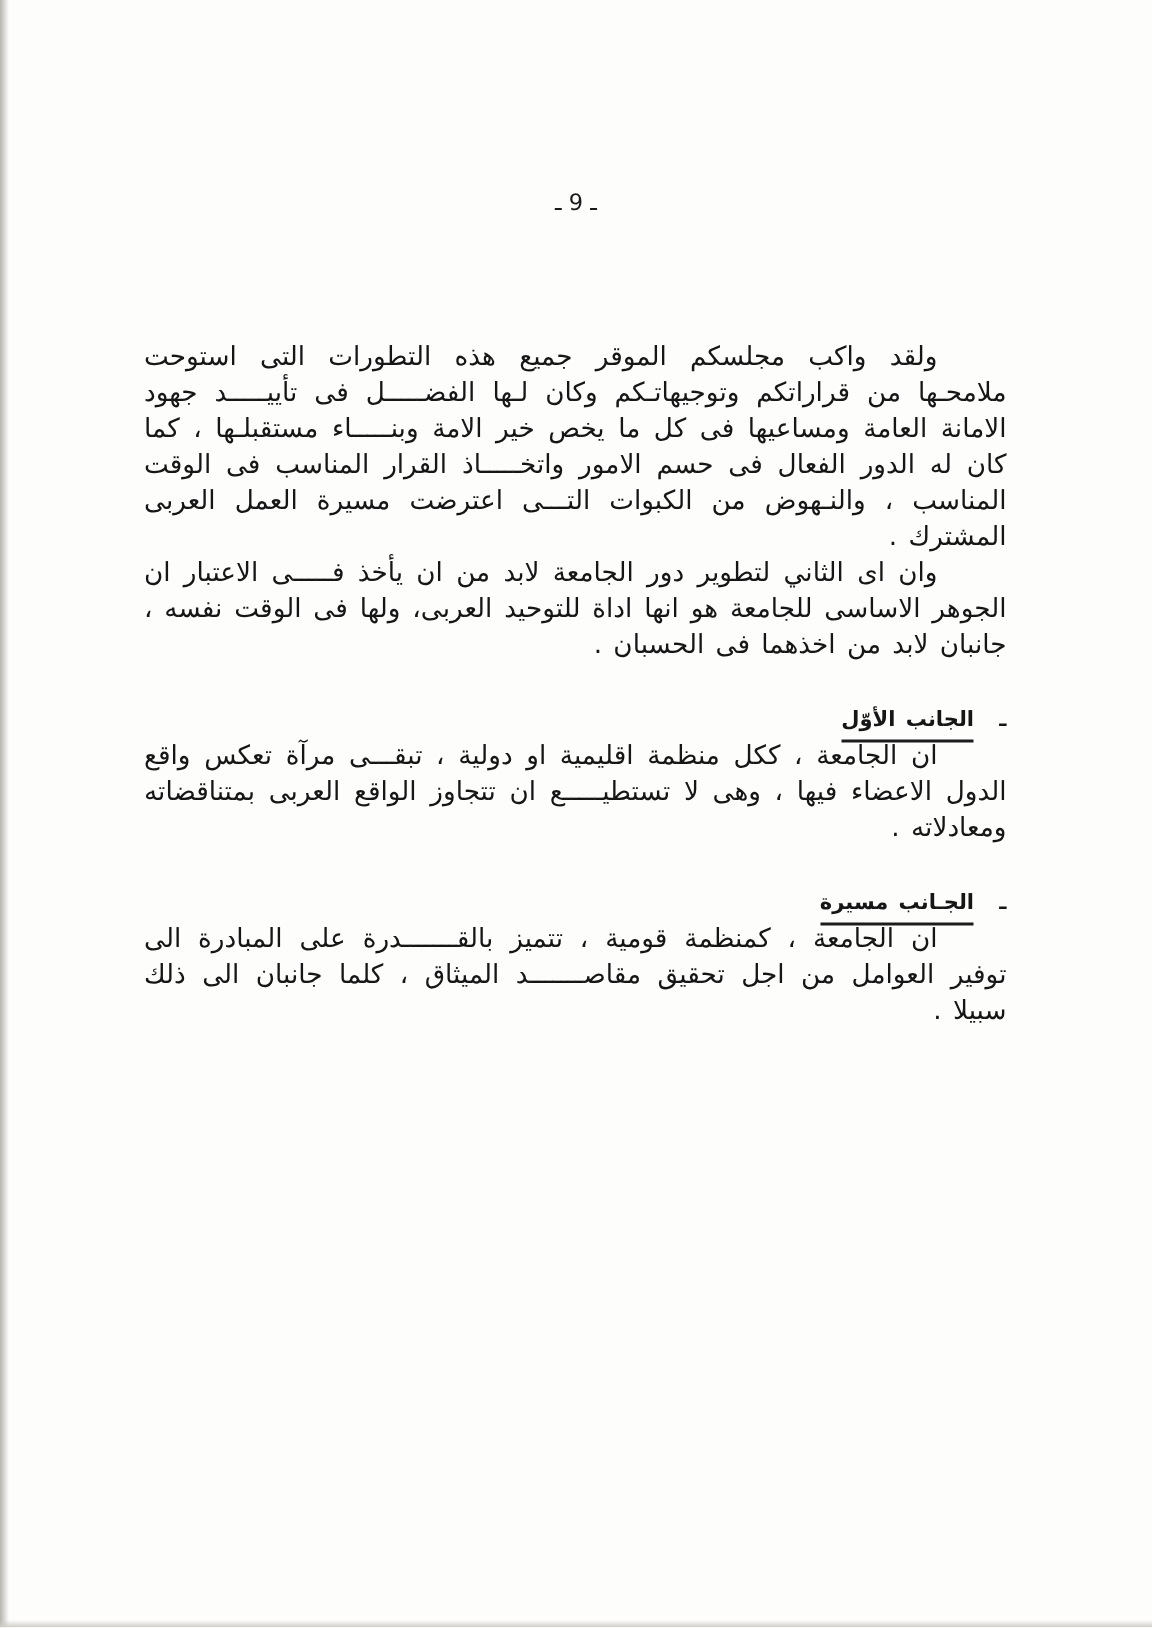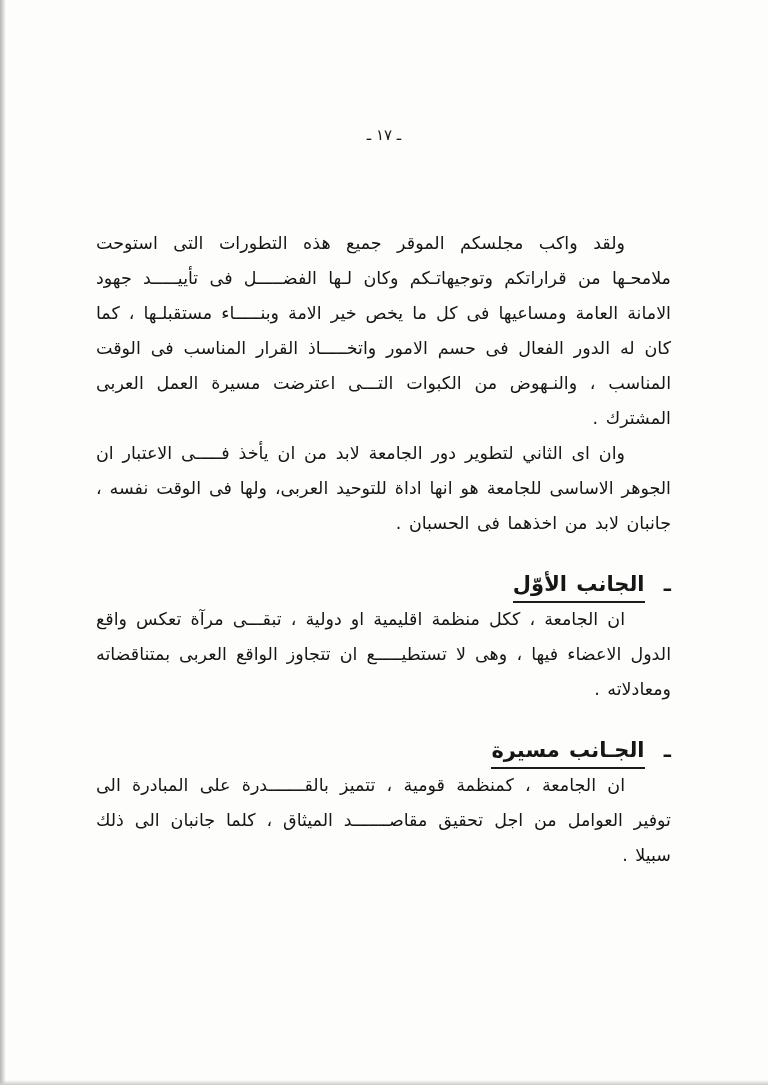--- a/index.html
+++ b/index.html
@@ -43,55 +43,55 @@
   }
   .content {
     position: absolute;
     top: 226px;
     right: 97px;
     left: 96px;
     direction: rtl;
     text-align: justify;
     font-size: 17.5px;
     font-weight: 500;
-    line-height: 35px;
+    line-height: 24px;
     word-spacing: 2px;
   }
   .content p {
     margin: 0;
   }
   .para {
     text-indent: 46px;
   }
   .p2 { margin-top: 30px; }
   .p3 { margin-top: 10px; }
   .p4 { margin-top: 10px; }
   .heading {
     margin-top: 26px;
     font-weight: bold;
-    font-size: 21px;
+    font-size: 14px;
     text-indent: 0;
   }
   .heading .dash {
     margin-left: 10px;
   }
   .heading .hline {
     border-bottom: 2px solid #1c1c1c;
     padding-bottom: 5px;
   }
 </style>
 </head>
 <body>
 
 <div class="page">
 
   <div class="edge-left"></div>
   <div class="edge-bottom"></div>
 
-  <div class="page-number">ـ ١٧ ـ</div>
+  <div class="page-number">ـ 9 ـ</div>
 
   <div class="content">
 
     <p class="para p1">ولقد واكب مجلسكم الموقر جميع هذه التطورات التى استوحت ملامحـها من قراراتكم وتوجيهاتـكم وكان لـها الفضـــــل فى تأييـــــد جهود الامانة العامة ومساعيها فى كل ما يخص خير الامة وبنـــــاء مستقبلـها ، كما كان له الدور الفعال فى حسم الامور واتخـــــاذ القرار المناسب فى الوقت المناسب ، والنـهوض من الكبوات التـــى اعترضت مسيرة العمل العربى المشترك .</p>
 
     <p class="para p2">وان اى الثاني لتطوير دور الجامعة لابد من ان يأخذ فـــــى الاعتبار ان الجوهر الاساسى للجامعة هو انها اداة للتوحيد العربى، ولها فى الوقت نفسه ، جانبان لابد من اخذهما فى الحسبان .</p>
 
     <div class="heading">
       <span class="dash">ـ</span>
       <span class="hline">الجانب الأوّل</span>

